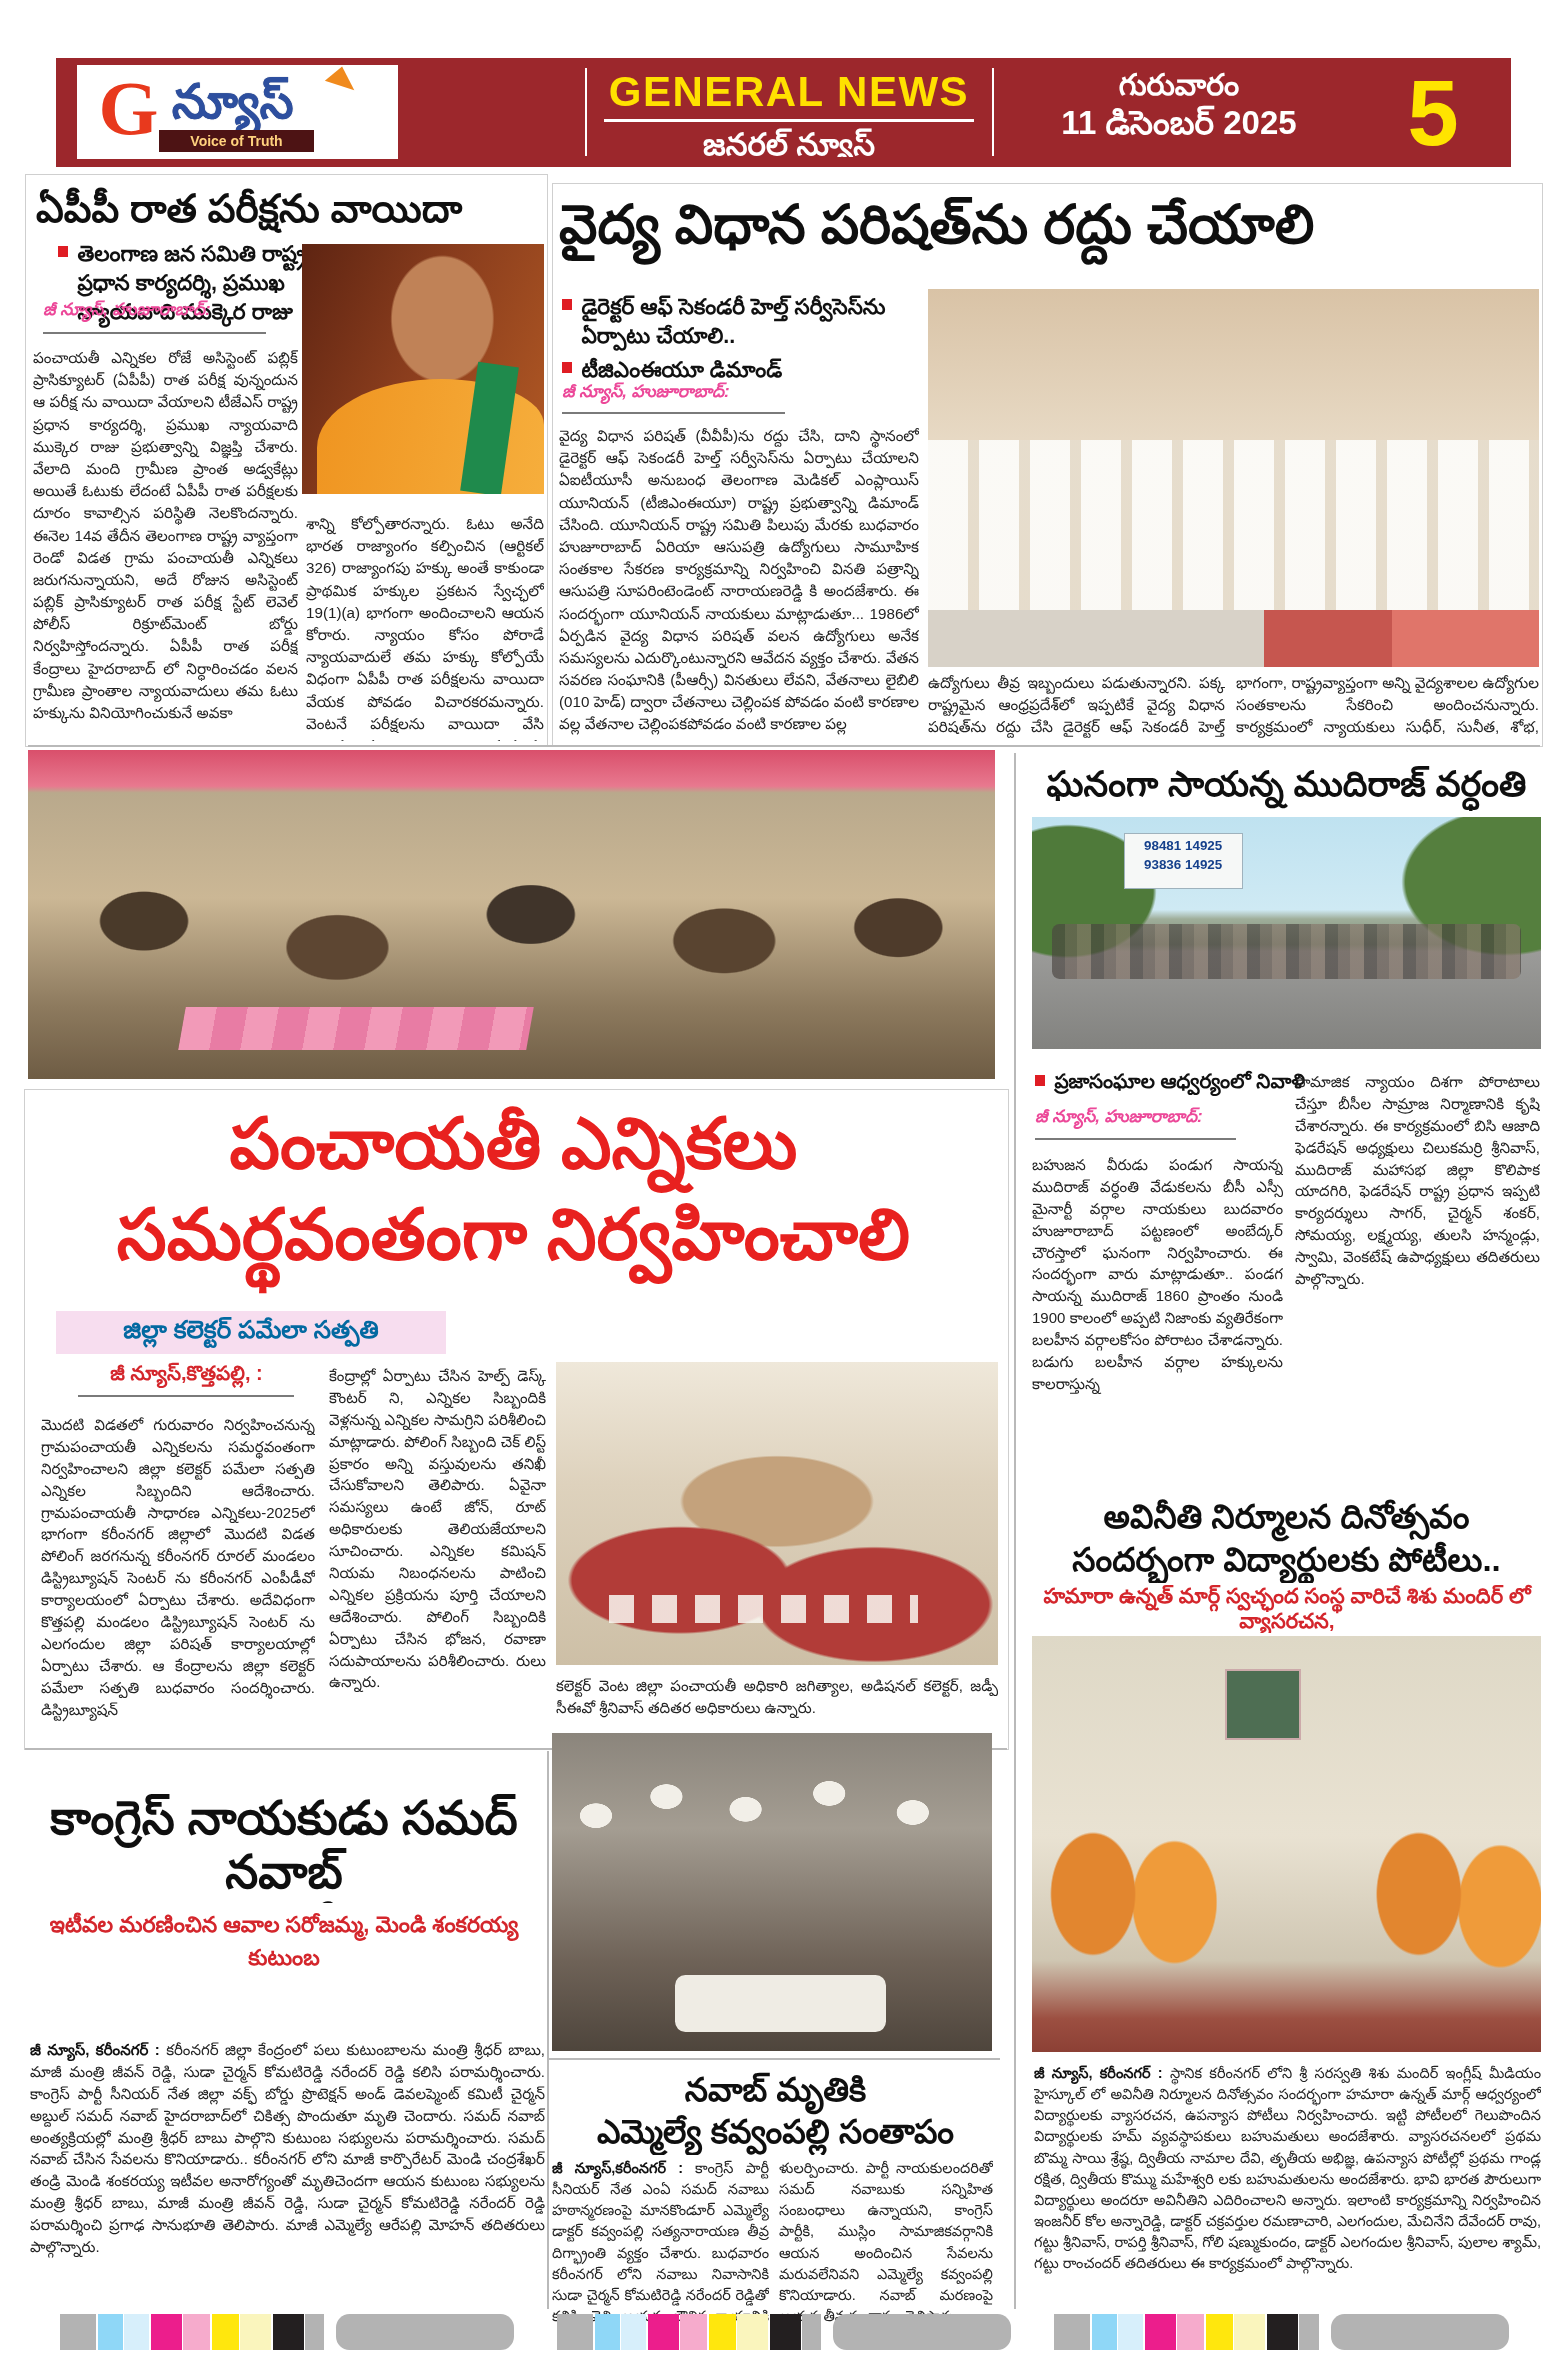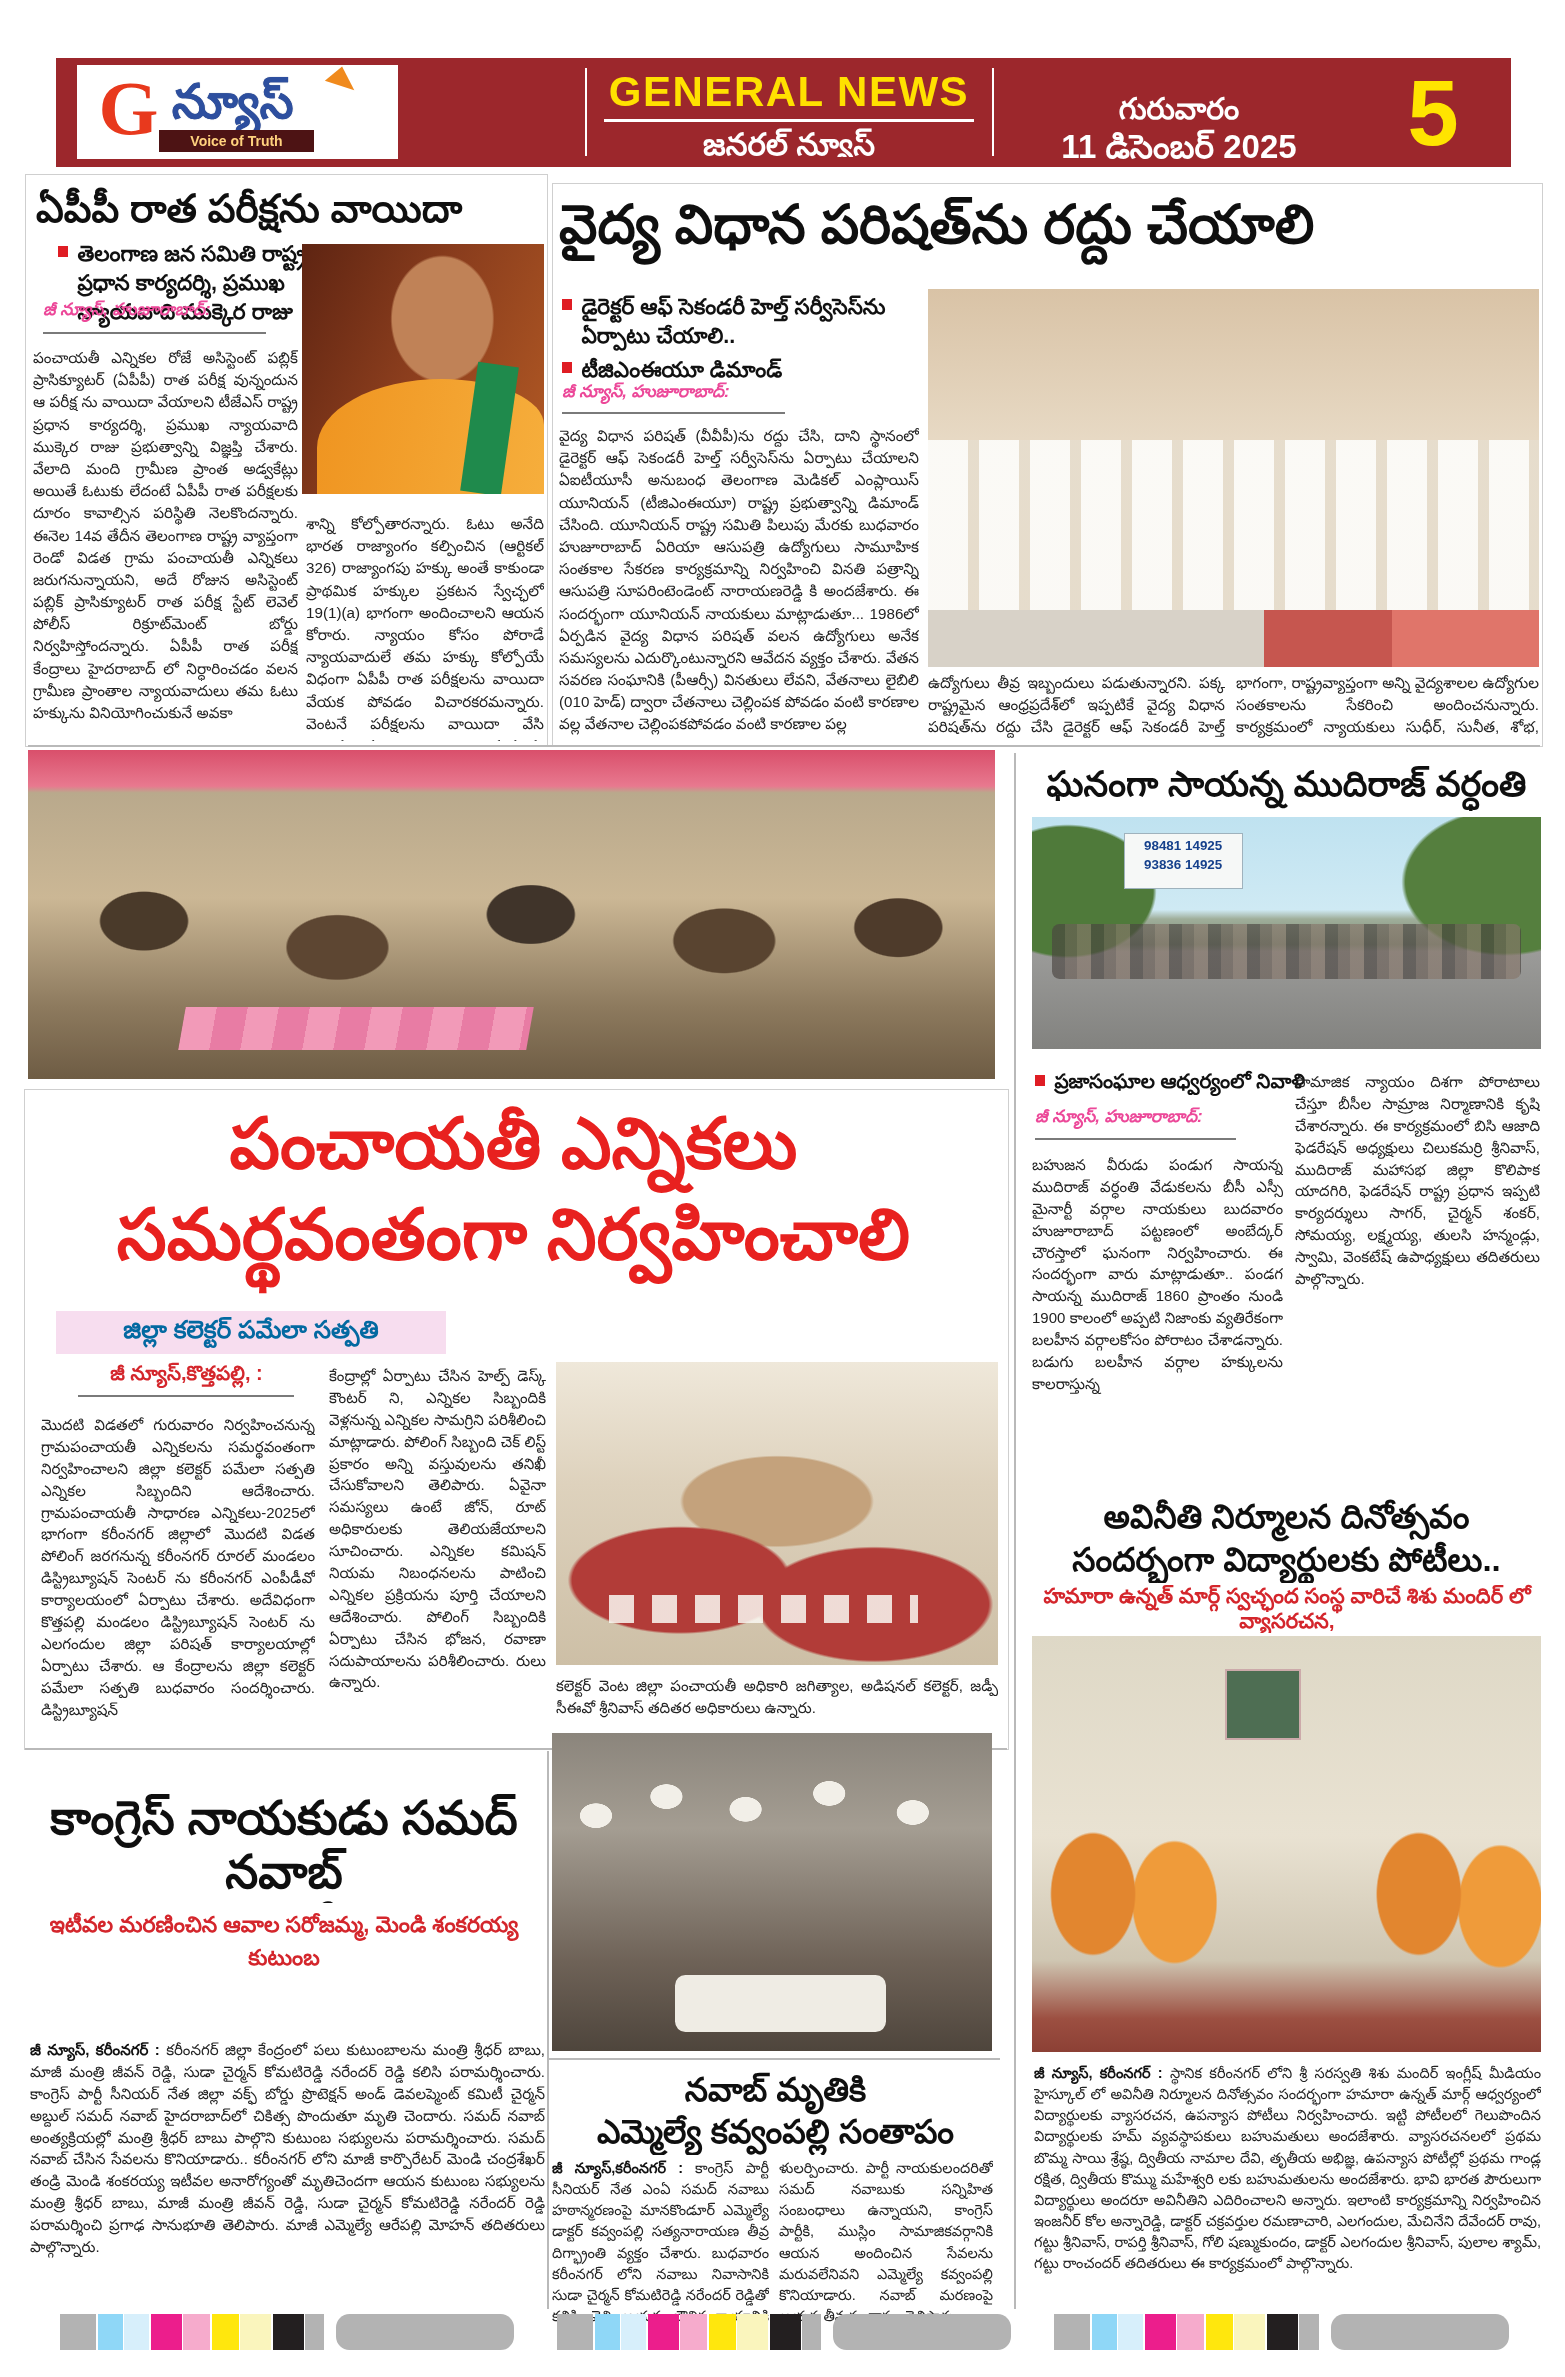--- a/index.html
+++ b/index.html
@@ -187,21 +187,21 @@
       <div class="abs logo-te" style="left:95px;top:4.5px;">న్యూస్</div>
       <div class="abs logo-bird" style="left:250px;top:1.5px;"></div>
       <div class="abs logo-tag" style="left:82px;top:65px;">Voice of Truth</div>
     </div>
     <div class="abs hdr-div1" style="left:529px;top:10.4px;"></div>
     <div class="abs hdr-div2" style="left:936px;top:10.4px;"></div>
     <div class="abs banner" style="left:539px;top:10.4px;">
       <div class="banner-en">GENERAL NEWS</div>
       <div class="banner-te">జనరల్ న్యూస్</div>
     </div>
-    <div class="abs dateline" style="left:948px;top:33px;">
+    <div class="abs dateline" style="left:948px;top:9px;">
       <div class="date-wd">గురువారం</div>
       <div class="date-dt">11 డిసెంబర్ 2025</div>
     </div>
     <div class="abs pagenum" style="left:1314px;top:3px;">5</div>
   </div>
 
   <div class="abs hairline box-tl"></div>
   <div class="abs hairline box-tr"></div>
   <div class="abs rule rule-h1"></div>
   <div class="abs rule rule-v2"></div>

